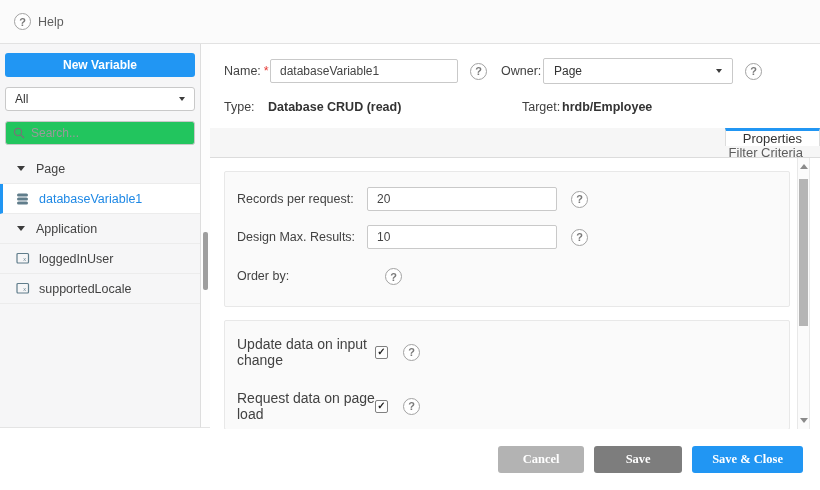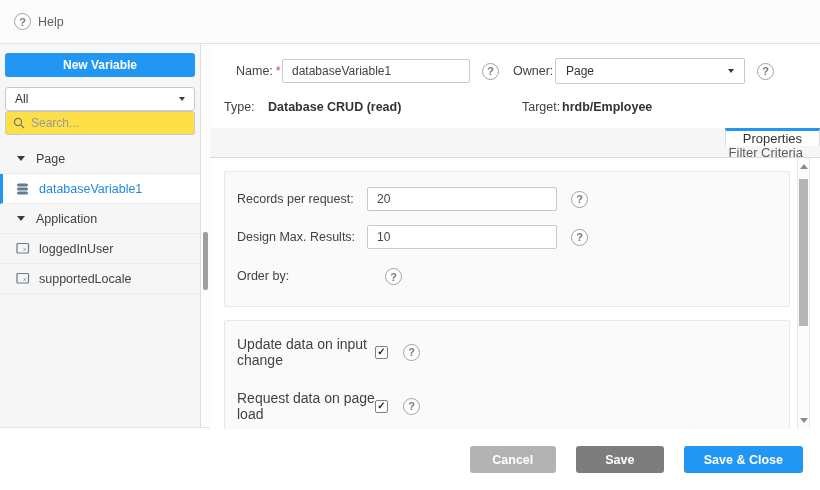--- a/index.html
+++ b/index.html
@@ -21,21 +21,21 @@
     justify-content:center;background:#fff;}
   
   .sidebar{position:absolute;left:0;top:44px;width:200px;height:384px;background:#f6f6f7;
     border-bottom:1px solid #e4e4e4;}
   .sidebar-top{padding:9px 5px 0 5px;}
   .btn-new{display:block;width:190px;height:24px;background:#2196f3;color:#fff;border:none;
     border-radius:3px;font-size:12px;font-weight:bold;font-family:inherit;cursor:pointer;}
   .select-all{margin-top:10px;height:24px;background:#fff;border:1px solid #c9c9c9;border-radius:3px;
     display:flex;align-items:center;justify-content:space-between;padding:0 9px;font-size:12px;
     color:#333;cursor:pointer;}
-  .search-box{margin-top:0;height:24px;background:#fde047;border:1px solid #c9c9c9;border-radius:3px;
+  .search-box{margin-top:10px;height:24px;background:#22c55e;border:1px solid #c9c9c9;border-radius:3px;
     display:flex;align-items:center;padding:0 7px;gap:6px;}
   .search-box input{border:none;outline:none;flex:1;font-size:12px;font-family:inherit;color:#333;
     background:transparent;width:100%;}
   .search-box input::placeholder{color:#9a9a9a;}
   .tree{margin-top:9px;}
   .tree-row{height:30px;display:flex;align-items:center;border-bottom:1px solid #ececec;
     font-size:12.5px;color:#424242;cursor:pointer;background:transparent;}
   .tree-group{padding-left:17px;gap:11px;}
   .tree-item{padding-left:16px;gap:9px;}
   .tree-item.selected{background:#ffffff;border-left:3px solid #2196f3;padding-left:13px;}
@@ -48,21 +48,21 @@
   .tri-down{width:0;height:0;border-left:4px solid transparent;border-right:4px solid transparent;
     border-top:5px solid #3c3c3c;display:inline-block;}
   .tri-down.small{border-left-width:3.5px;border-right-width:3.5px;border-top-width:4.5px;}
   .chev{display:inline-block;width:7px;height:7px;border-right:1.5px solid #5a5a5a;
     border-bottom:1.5px solid #5a5a5a;}
   .chev.up{transform:rotate(-135deg);margin-top:4px;}
   .chev.down{transform:rotate(45deg);margin-bottom:3px;}
   
   .main{position:absolute;left:210px;top:44px;width:610px;height:384px;background:#fff;}
   .form-row1{display:flex;align-items:center;padding-left:14px;margin-top:14px;height:26px;}
-  .lbl{color:#424242;font-size:12.5px;white-space:nowrap;margin-left:12px;}
+  .lbl{color:#424242;font-size:12.5px;white-space:nowrap;}
   .req{color:#e53935;margin-left:3px;}
   .name-lbl{width:46px;display:flex;}
   .owner-lbl{width:42px;margin-left:14px;display:flex;}
   .txt-input{width:188px;height:24px;border:1px solid #c9c9c9;border-radius:2px;padding:0 9px;
     font-size:12px;font-family:inherit;color:#444;outline:none;background:#fff;}
   .owner-select{width:190px;height:26px;border:1px solid #c9c9c9;border-radius:2px;background:#fff;
     display:flex;align-items:center;justify-content:space-between;padding:0 10px;font-size:12px;
     color:#333;cursor:pointer;}
   .mlicon{margin-left:12px;}
   .form-row2{position:relative;height:18px;margin-top:16px;text-align:center;}
@@ -118,21 +118,21 @@
   .pane-sb{position:absolute;left:587px;top:114px;width:13px;height:272px;background:#fbfbfb;
     border:1px solid #e8e8e8;border-top:none;}
   .pane-sb .arrow{position:absolute;left:2px;width:7px;height:7px;}
   .arrow-up{top:6px;width:0!important;height:0!important;border-left:4px solid transparent;
     border-right:4px solid transparent;border-bottom:5px solid #8a8a8a;}
   .arrow-down{bottom:6px;width:0!important;height:0!important;border-left:4px solid transparent;
     border-right:4px solid transparent;border-top:5px solid #8a8a8a;}
   .pane-sb .thumb{position:absolute;left:1px;top:21px;width:9px;height:147px;background:#b5b5b5;}
   
   .footer{position:absolute;left:0;top:429px;width:820px;height:61px;background:#fff;}
-  .footer .btns{position:absolute;right:17px;top:17px;display:flex;gap:20px;}
+  .footer .btns{position:absolute;right:17px;top:17px;display:flex;gap:10px;font-family:Liberation Serif, serif;}
   .btn{height:27px;border:none;border-radius:3px;color:#fff;font-size:12.5px;font-weight:bold;
     font-family:inherit;padding:0 20px;cursor:pointer;}
   .btn-cancel{background:#b3b3b3;width:86px;}
   .btn-save{background:#7d7d7d;width:88px;}
   .btn-saveclose{background:#2196f3;}
   
   .sicon{width:12px;height:12px;display:inline-block;}
 </style>
 </head>
 <body>

